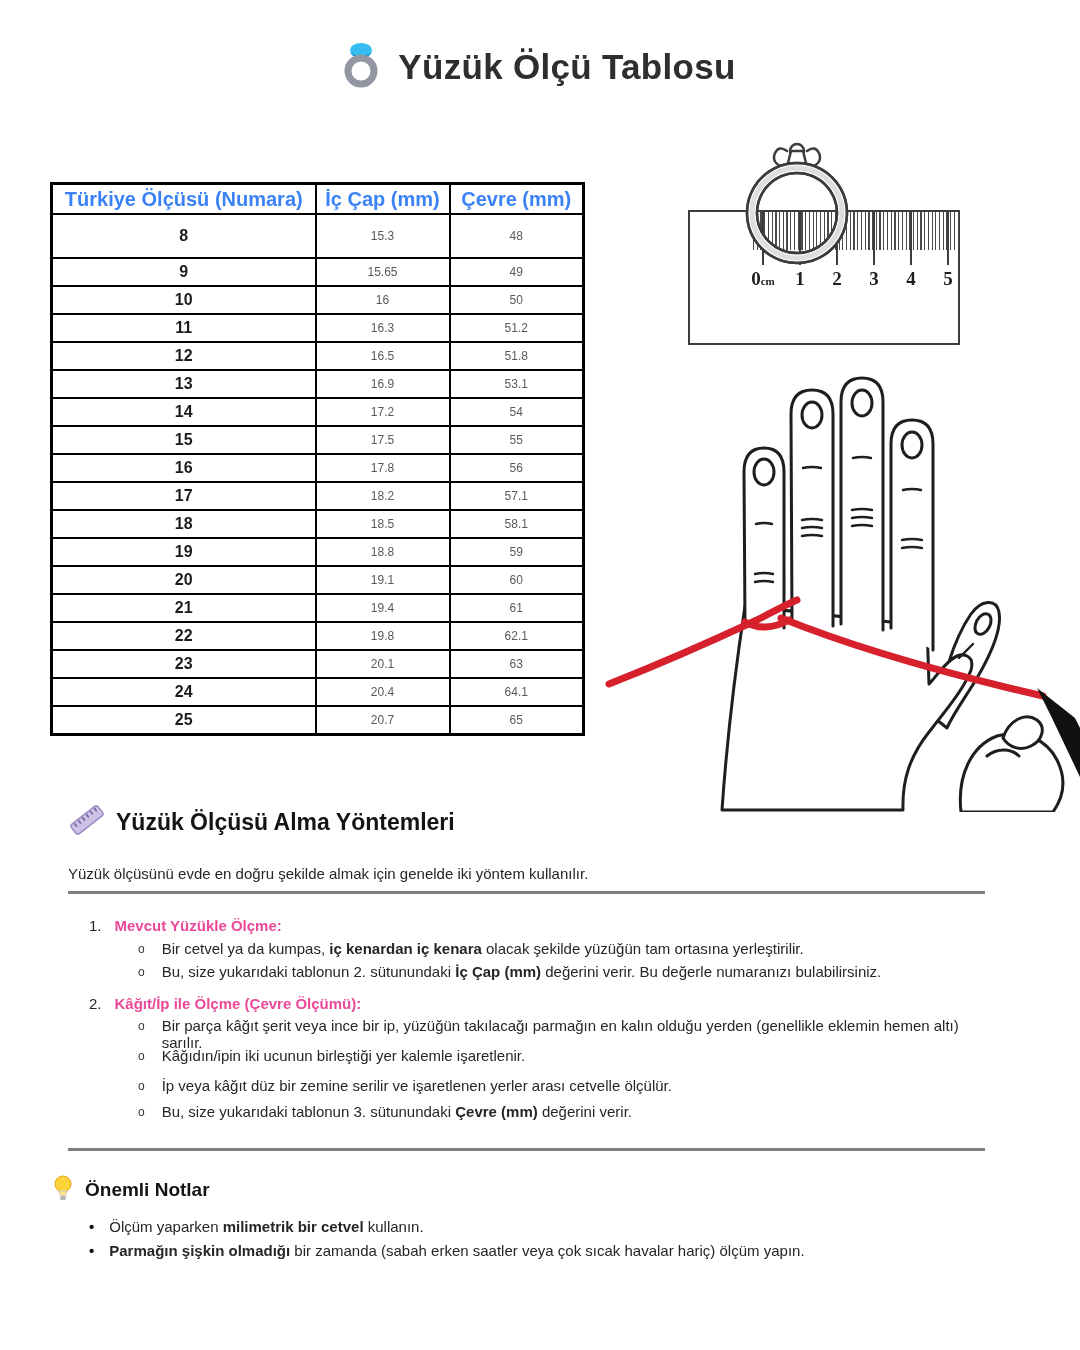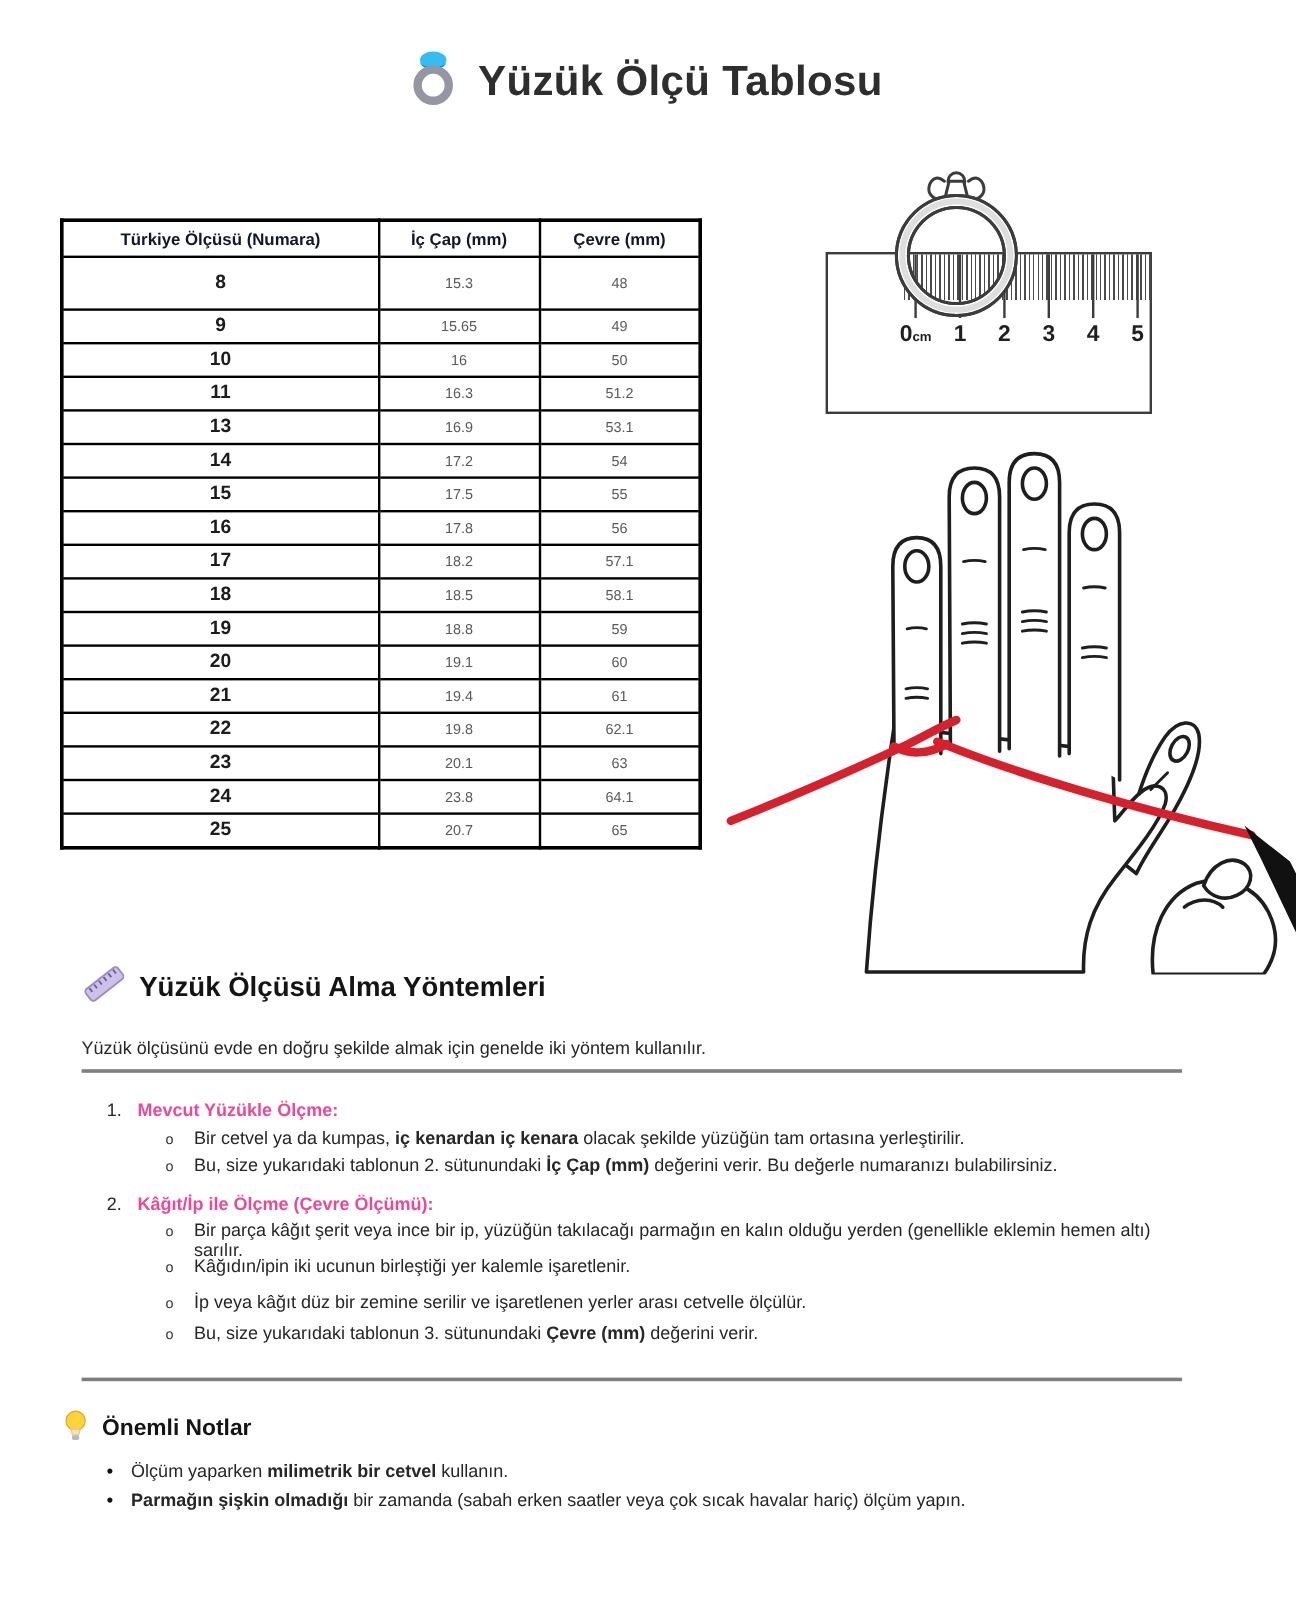--- a/index.html
+++ b/index.html
@@ -9,36 +9,36 @@
   }
   .b{font-weight:700;margin-top:47px;}
 
   
   .title-bar{position:absolute;top:42px;left:0;width:100%;display:flex;justify-content:center;align-items:center;gap:20px;}
   .title-text{font-size:35px;font-weight:700;color:#2e2e2e;letter-spacing:.3px;}
 
   
   .size-table{position:absolute;left:50px;top:182px;border-collapse:collapse;table-layout:fixed;border:3px solid #000;}
   .size-table th,.size-table td{border:2px solid #000;text-align:center;vertical-align:middle;padding:0;}
-  .size-table th{height:28px;font-size:14px;font-weight:700;color:#0f172a;}
+  .size-table th{height:28px;font-size:20px;font-weight:700;color:#3b82f6;}
   .size-table tr{height:28px;}
   .size-table tr.tall{height:44px;}
   .c1{width:264px;}
   .c2{width:134px;}
   .c3{width:134px;}
   td.size-num{font-weight:700;color:#1c1c1c;font-size:16px;}
   td.size-val{color:#595959;font-size:12px;}
 
   
   .ruler-figure{position:absolute;left:620px;top:135px;width:360px;height:220px;}
   .ruler-box{position:absolute;left:68px;top:75px;width:272px;height:135px;border:2px solid #3c3c3c;box-sizing:border-box;}
   .mm-comb{position:absolute;left:63px;top:0;width:206px;height:38px;
     background:repeating-linear-gradient(90deg,#4a4a4a 0,#4a4a4a 1.2px,transparent 1.2px,transparent 3.72px);}
   .cm-tick{position:absolute;top:0;width:2px;height:53px;background:#3c3c3c;}
-  .cm-label{position:absolute;top:56px;width:40px;text-align:center;font-size:19px;font-weight:700;color:#1f1f1f;}
+  .cm-label{position:absolute;top:56px;width:40px;text-align:center;font-size:19px;font-weight:700;color:#1f1f1f;font-family:Liberation Serif, serif;}
   .cm-unit{font-size:11px;font-weight:700;}
   .ring-svg{position:absolute;left:107px;top:3px;}
 
   
   .hand-figure{position:absolute;left:605px;top:372px;width:475px;height:440px;}
 
   
   .rule{position:absolute;left:68px;width:917px;height:3px;background:#7f7f7f;}
   .rule-1{top:891px;}
   .rule-2{top:1148px;}
@@ -103,20 +103,25 @@
           <td class="size-num">10</td>
           <td class="size-val">16</td>
           <td class="size-val">50</td>
         </tr>
       <tr>
           <td class="size-num">11</td>
           <td class="size-val">16.3</td>
           <td class="size-val">51.2</td>
         </tr>
       <tr>
+          <td class="size-num">12</td>
+          <td class="size-val">16.5</td>
+          <td class="size-val">51.8</td>
+        </tr>
+      <tr>
           <td class="size-num">13</td>
           <td class="size-val">16.9</td>
           <td class="size-val">53.1</td>
         </tr>
       <tr>
           <td class="size-num">14</td>
           <td class="size-val">17.2</td>
           <td class="size-val">54</td>
         </tr>
       <tr>
@@ -159,21 +164,21 @@
           <td class="size-val">19.8</td>
           <td class="size-val">62.1</td>
         </tr>
       <tr>
           <td class="size-num">23</td>
           <td class="size-val">20.1</td>
           <td class="size-val">63</td>
         </tr>
       <tr>
           <td class="size-num">24</td>
-          <td class="size-val">23.8</td>
+          <td class="size-val">20.4</td>
           <td class="size-val">64.1</td>
         </tr>
       <tr>
           <td class="size-num">25</td>
           <td class="size-val">20.7</td>
           <td class="size-val">65</td>
         </tr>
     </tbody>
   </table>
 

